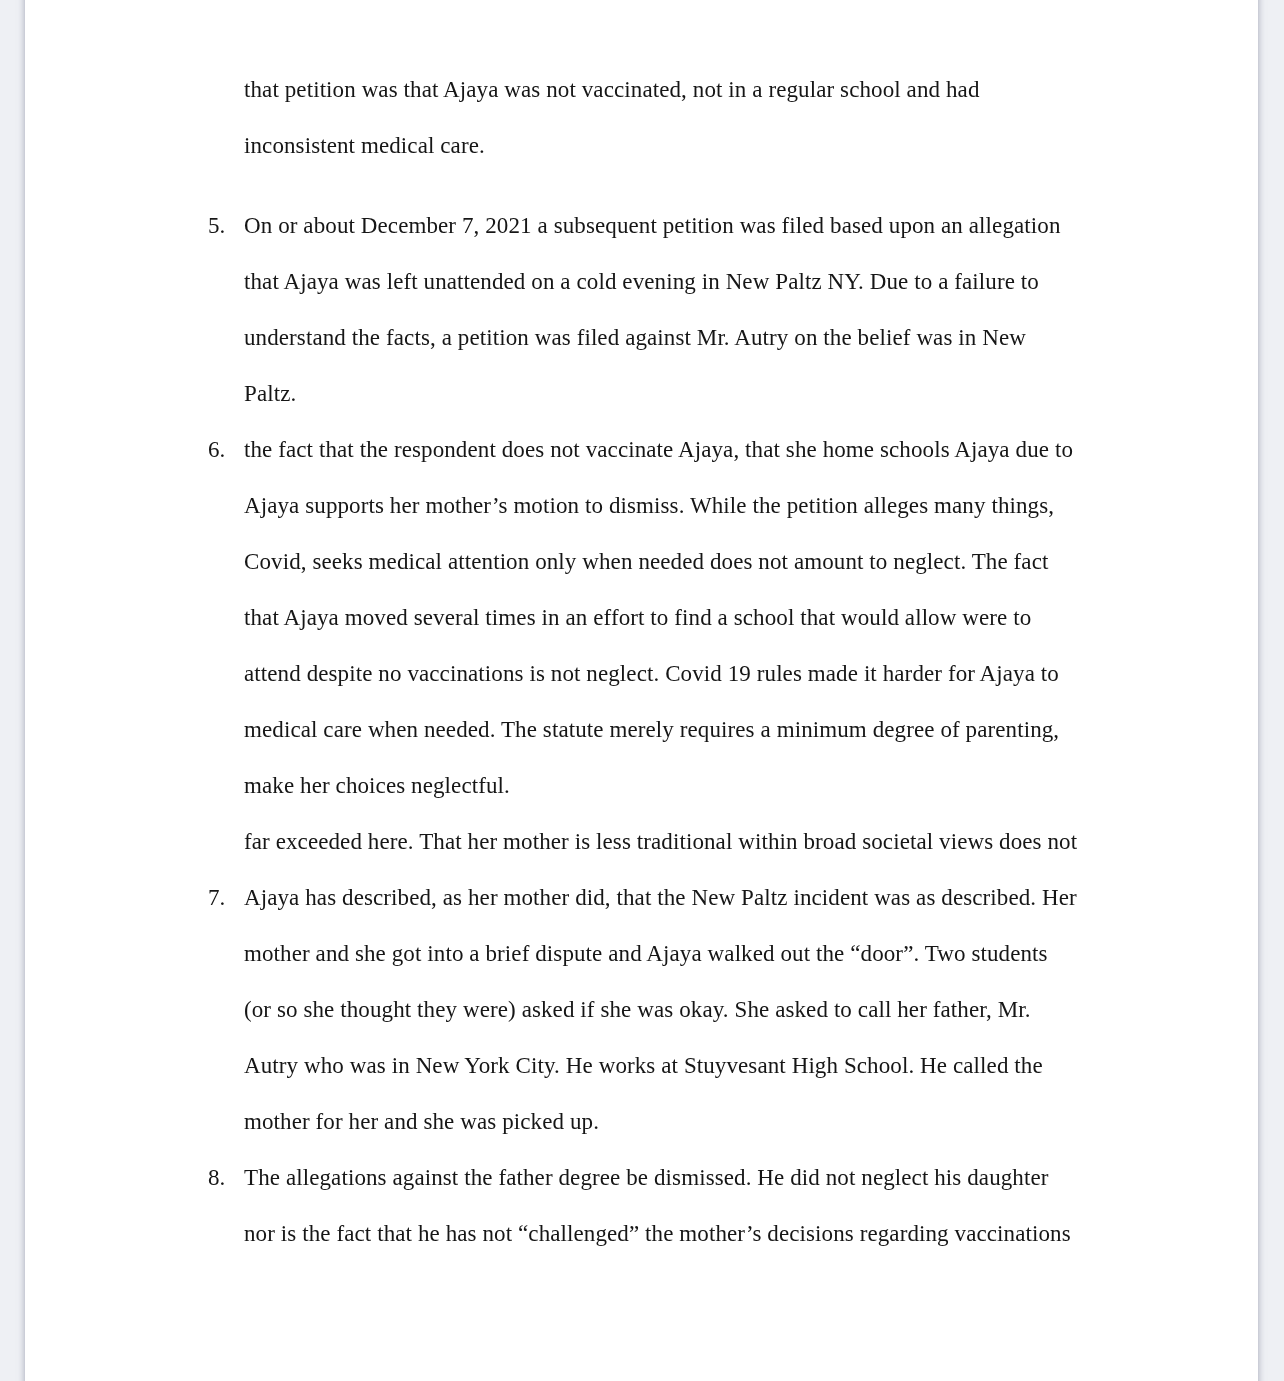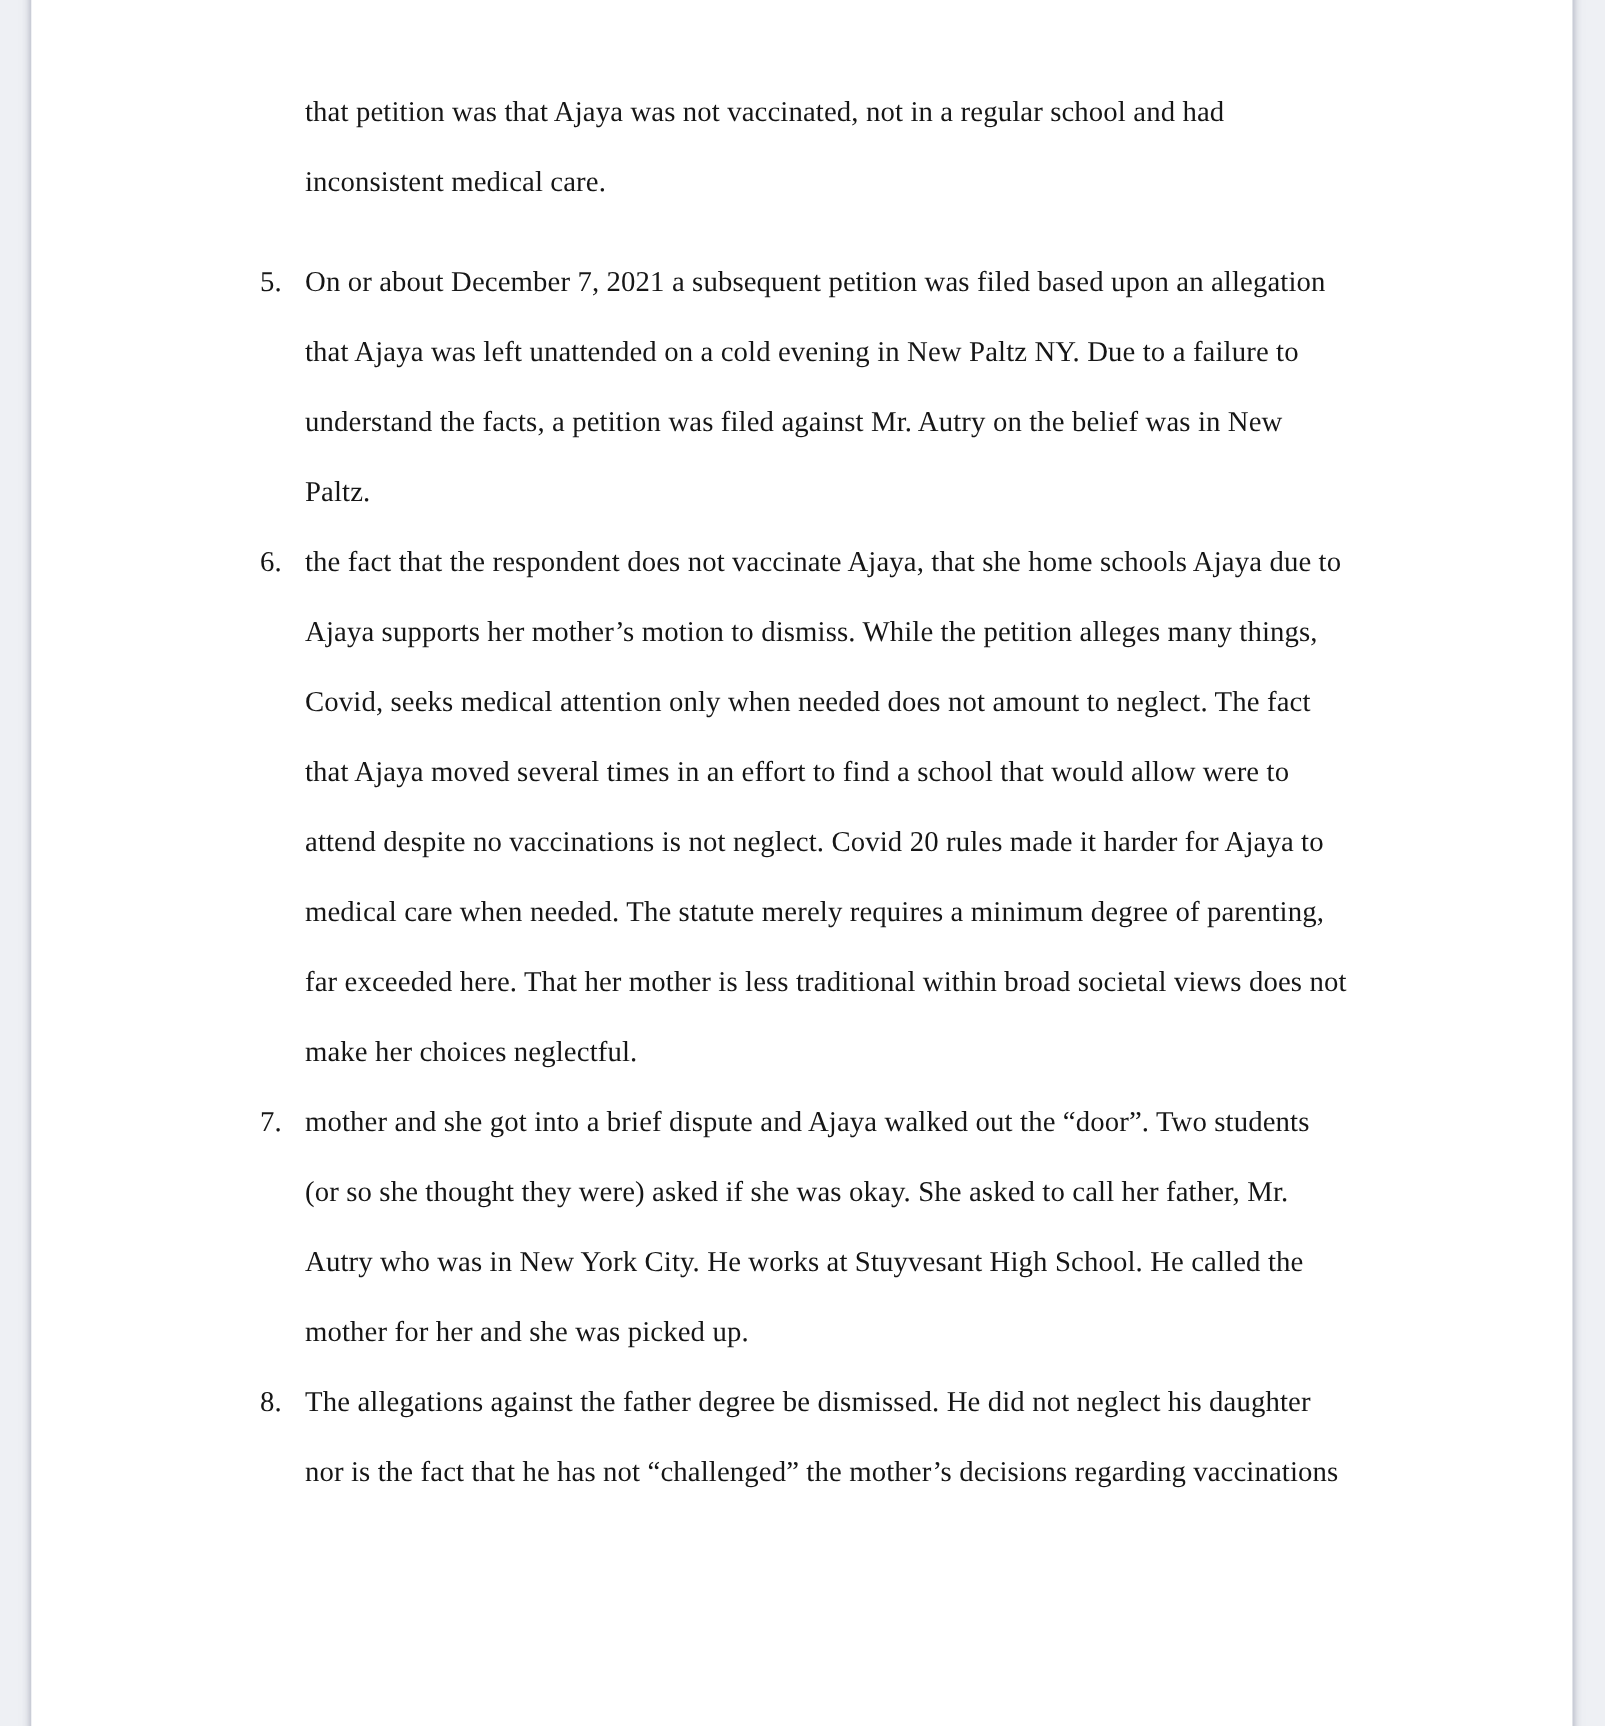--- a/index.html
+++ b/index.html
@@ -78,30 +78,31 @@
           </div>
       </div>
 
       <div class="para">
         <span class="num">6.</span>
         <div>
             <div class="line">the fact that the respondent does not vaccinate Ajaya, that she home schools Ajaya due to</div>
             <div class="line">Ajaya supports her mother’s motion to dismiss. While the petition alleges many things,</div>
             <div class="line">Covid, seeks medical attention only when needed does not amount to neglect. The fact</div>
             <div class="line">that Ajaya moved several times in an effort to find a school that would allow were to</div>
-            <div class="line">attend despite no vaccinations is not neglect. Covid 20 rules made it harder for Ajaya to</div>
+            <div class="line">attend despite no vaccinations is not neglect. Covid 19 rules made it harder for Ajaya to</div>
             <div class="line">medical care when needed. The statute merely requires a minimum degree of parenting,</div>
+            <div class="line">make her choices neglectful.</div>
             <div class="line">far exceeded here. That her mother is less traditional within broad societal views does not</div>
-            <div class="line">make her choices neglectful.</div>
           </div>
       </div>
 
       <div class="para">
         <span class="num">7.</span>
         <div>
+            <div class="line">Ajaya has described, as her mother did, that the New Paltz incident was as described. Her</div>
             <div class="line">mother and she got into a brief dispute and Ajaya walked out the “door”. Two students</div>
             <div class="line">(or so she thought they were) asked if she was okay. She asked to call her father, Mr.</div>
             <div class="line">Autry who was in New York City. He works at Stuyvesant High School. He called the</div>
             <div class="line">mother for her and she was picked up.</div>
           </div>
       </div>
 
       <div class="para">
         <span class="num">8.</span>
         <div>

